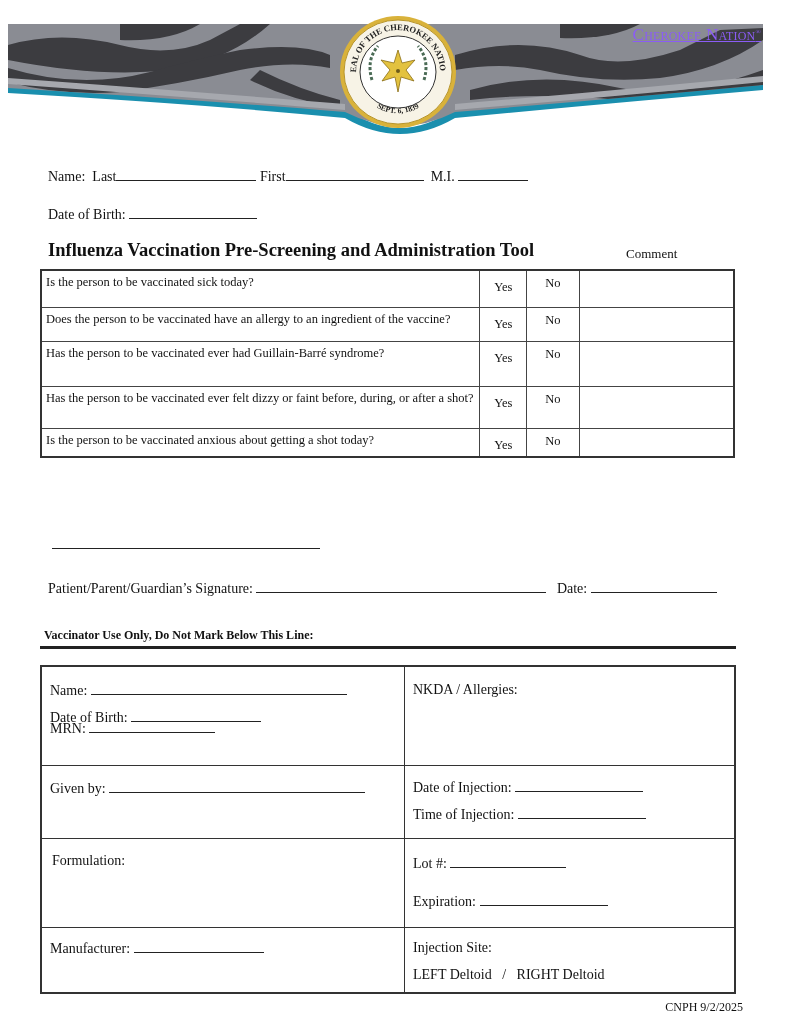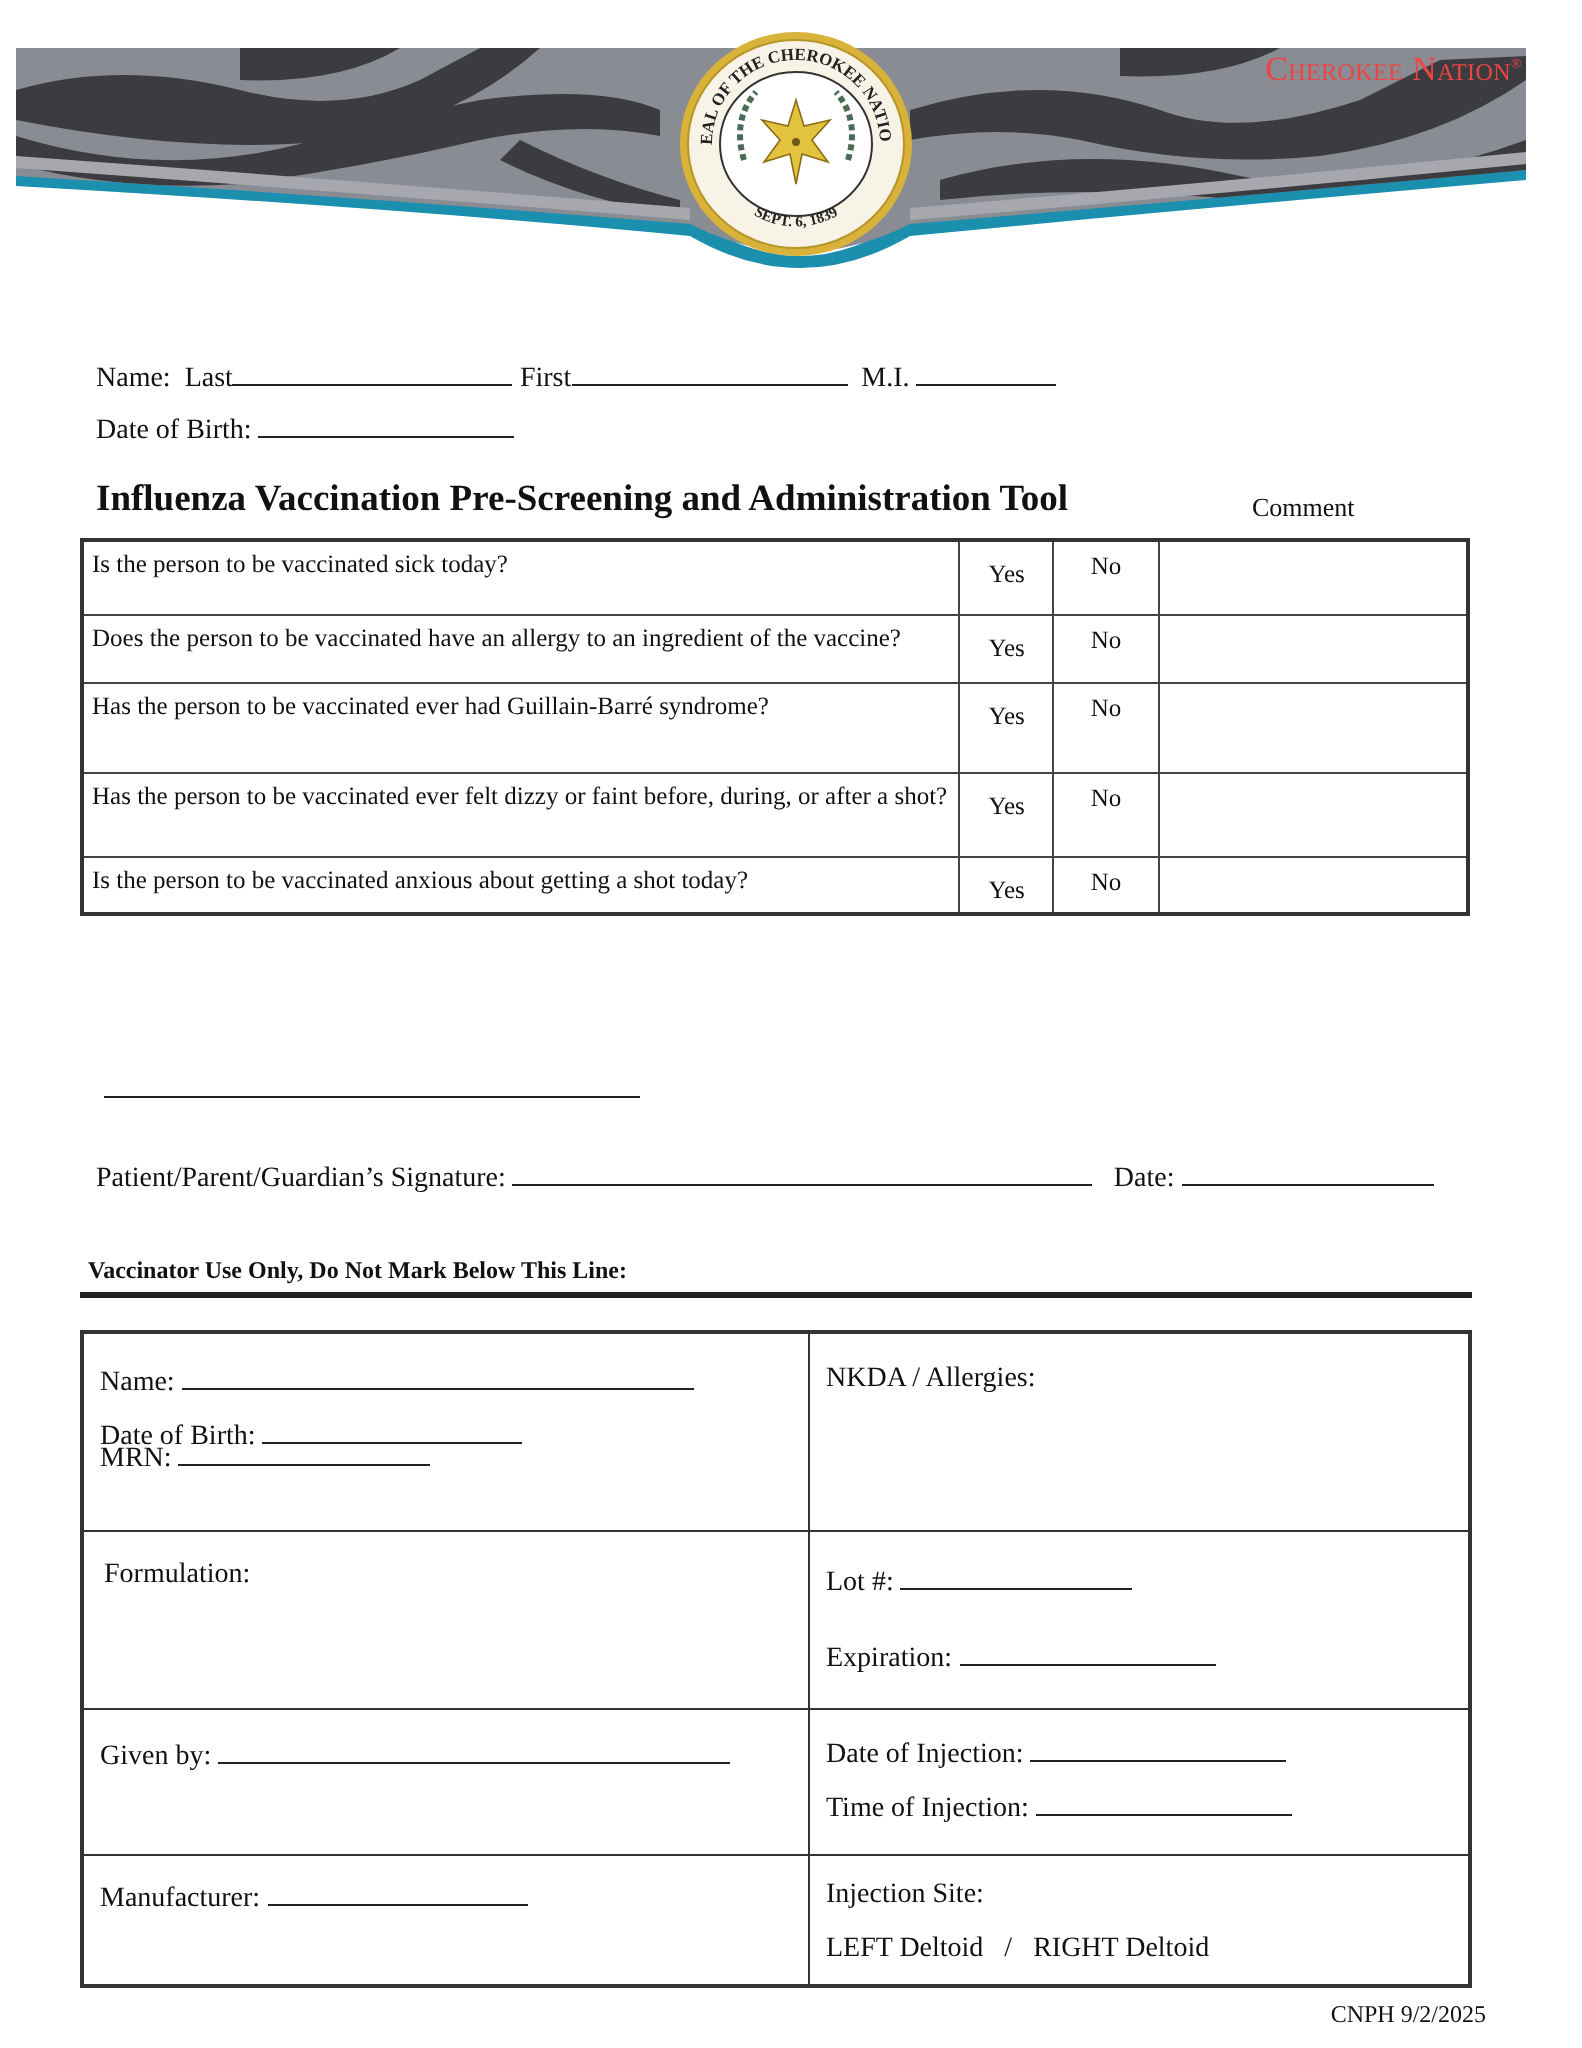--- a/index.html
+++ b/index.html
@@ -1,22 +1,22 @@
 <!DOCTYPE html>
 <html><head>
   <meta charset="utf-8">
   <style>
     html, body { margin: 0; padding: 0; background: #ffffff; }
     body { width: 791px; height: 1024px; position: relative; overflow: hidden;
            font-family: "Liberation Serif", serif; color: #111; }
     .abs { position: absolute; }
     
     #banner { left: 0; top: 0; width: 791px; height: 145px; }
-    #brand { right: 30px; top: 25px; color: #ef4444; font-size: 15px; letter-spacing: 0.2px;
-             font-family: "Liberation Serif", serif; }
+    #brand { right: 30px; top: 25px; color: #8b5cf6; font-size: 15px; letter-spacing: 0.2px;
+             font-family: "Liberation Serif", serif; text-decoration: underline; }
     #brand sup { font-size: 7px; }
 
     .lbl { font-size: 14px; line-height: 16px; white-space: nowrap; }
     .line { display: inline-block; border-bottom: 1px solid #222; height: 12px; vertical-align: baseline; }
 
     #title { left: 48px; top: 240px; font-size: 18.5px; font-weight: bold; white-space: nowrap; }
     #comment-hdr { left: 626px; top: 246px; font-size: 13px; }
 
     table.screen { position: absolute; left: 40px; top: 269px; width: 695px; border-collapse: collapse;
                    border: 2px solid #333; }
@@ -78,21 +78,21 @@
       <text font-family="Liberation Serif, serif" font-size="7.5" font-weight="bold" fill="#222">
         <textPath href="#sealArcBottom" startOffset="50%" text-anchor="middle">SEPT. 6, 1839</textPath>
       </text>
     </g>
   </svg>
 </div>
 <div id="brand" class="abs">
   <span style="font-variant: small-caps; font-size:17px;">Cherokee Nation</span><sup>®</sup>
 </div>
 
-<div class="abs lbl" style="left:48px; top:180px;">
+<div class="abs lbl" style="left:48px; top:168px;">
   <span>Name:</span>&nbsp;
   <span>Last</span><span class="line" style="width:140px;"></span>
   <span>First</span><span class="line" style="width:138px;"></span>
   &nbsp;<span>M.I.</span>&nbsp;<span class="line" style="width:70px;"></span>
 </div>
 <div class="abs lbl" style="left:48px; top:206px;">
   <span>Date of Birth:</span>&nbsp;<span class="line" style="width:128px;"></span>
 </div>
 
 <div id="title" class="abs">Influenza Vaccination Pre-Screening and Administration Tool</div>
@@ -153,46 +153,46 @@
         <div class="row lbl" style="left:8px; top:42px;"><span>Date of Birth:</span>&nbsp;<span class="line" style="width:130px;"></span></div>
         <div class="row lbl" style="left:8px; top:53px;"><span>MRN:</span>&nbsp;<span class="line" style="width:126px;"></span></div>
       </div>
     </td>
     <td>
       <div class="cell" style="height:98px;">
         <div class="row lbl" style="left:8px; top:15px;">NKDA / Allergies:</div>
       </div>
     </td>
   </tr>
+  <tr style="height:72px;">
+    <td>
+      <div class="cell" style="height:72px;">
+        <div class="row lbl" style="left:8px; top:14px;"><span>Given by:</span>&nbsp;<span class="line" style="width:256px;"></span></div>
+      </div>
+    </td>
+    <td>
+      <div class="cell" style="height:72px;">
+        <div class="row lbl" style="left:8px; top:13px;"><span>Date of Injection:</span>&nbsp;<span class="line" style="width:128px;"></span></div>
+        <div class="row lbl" style="left:8px; top:40px;"><span>Time of Injection:</span>&nbsp;<span class="line" style="width:128px;"></span></div>
+      </div>
+    </td>
+  </tr>
   <tr style="height:88px;">
     <td>
       <div class="cell" style="height:88px;">
         <div class="row lbl" style="left:10px; top:14px;">Formulation:</div>
       </div>
     </td>
     <td>
       <div class="cell" style="height:88px;">
         <div class="row lbl" style="left:8px; top:16px;"><span>Lot #:</span>&nbsp;<span class="line" style="width:116px;"></span></div>
         <div class="row lbl" style="left:8px; top:54px;"><span>Expiration:</span>&nbsp;<span class="line" style="width:128px;"></span></div>
       </div>
     </td>
   </tr>
-  <tr style="height:72px;">
-    <td>
-      <div class="cell" style="height:72px;">
-        <div class="row lbl" style="left:8px; top:14px;"><span>Given by:</span>&nbsp;<span class="line" style="width:256px;"></span></div>
-      </div>
-    </td>
-    <td>
-      <div class="cell" style="height:72px;">
-        <div class="row lbl" style="left:8px; top:13px;"><span>Date of Injection:</span>&nbsp;<span class="line" style="width:128px;"></span></div>
-        <div class="row lbl" style="left:8px; top:40px;"><span>Time of Injection:</span>&nbsp;<span class="line" style="width:128px;"></span></div>
-      </div>
-    </td>
-  </tr>
   <tr style="height:64px;margin-left:39px;">
     <td>
       <div class="cell" style="height:64px;">
         <div class="row lbl" style="left:8px; top:12px;"><span>Manufacturer:</span>&nbsp;<span class="line" style="width:130px;"></span></div>
       </div>
     </td>
     <td>
       <div class="cell" style="height:64px;">
         <div class="row lbl" style="left:8px; top:12px;">Injection Site:</div>
         <div class="row lbl" style="left:8px; top:39px; white-space:pre;">LEFT Deltoid   /   RIGHT Deltoid</div>

